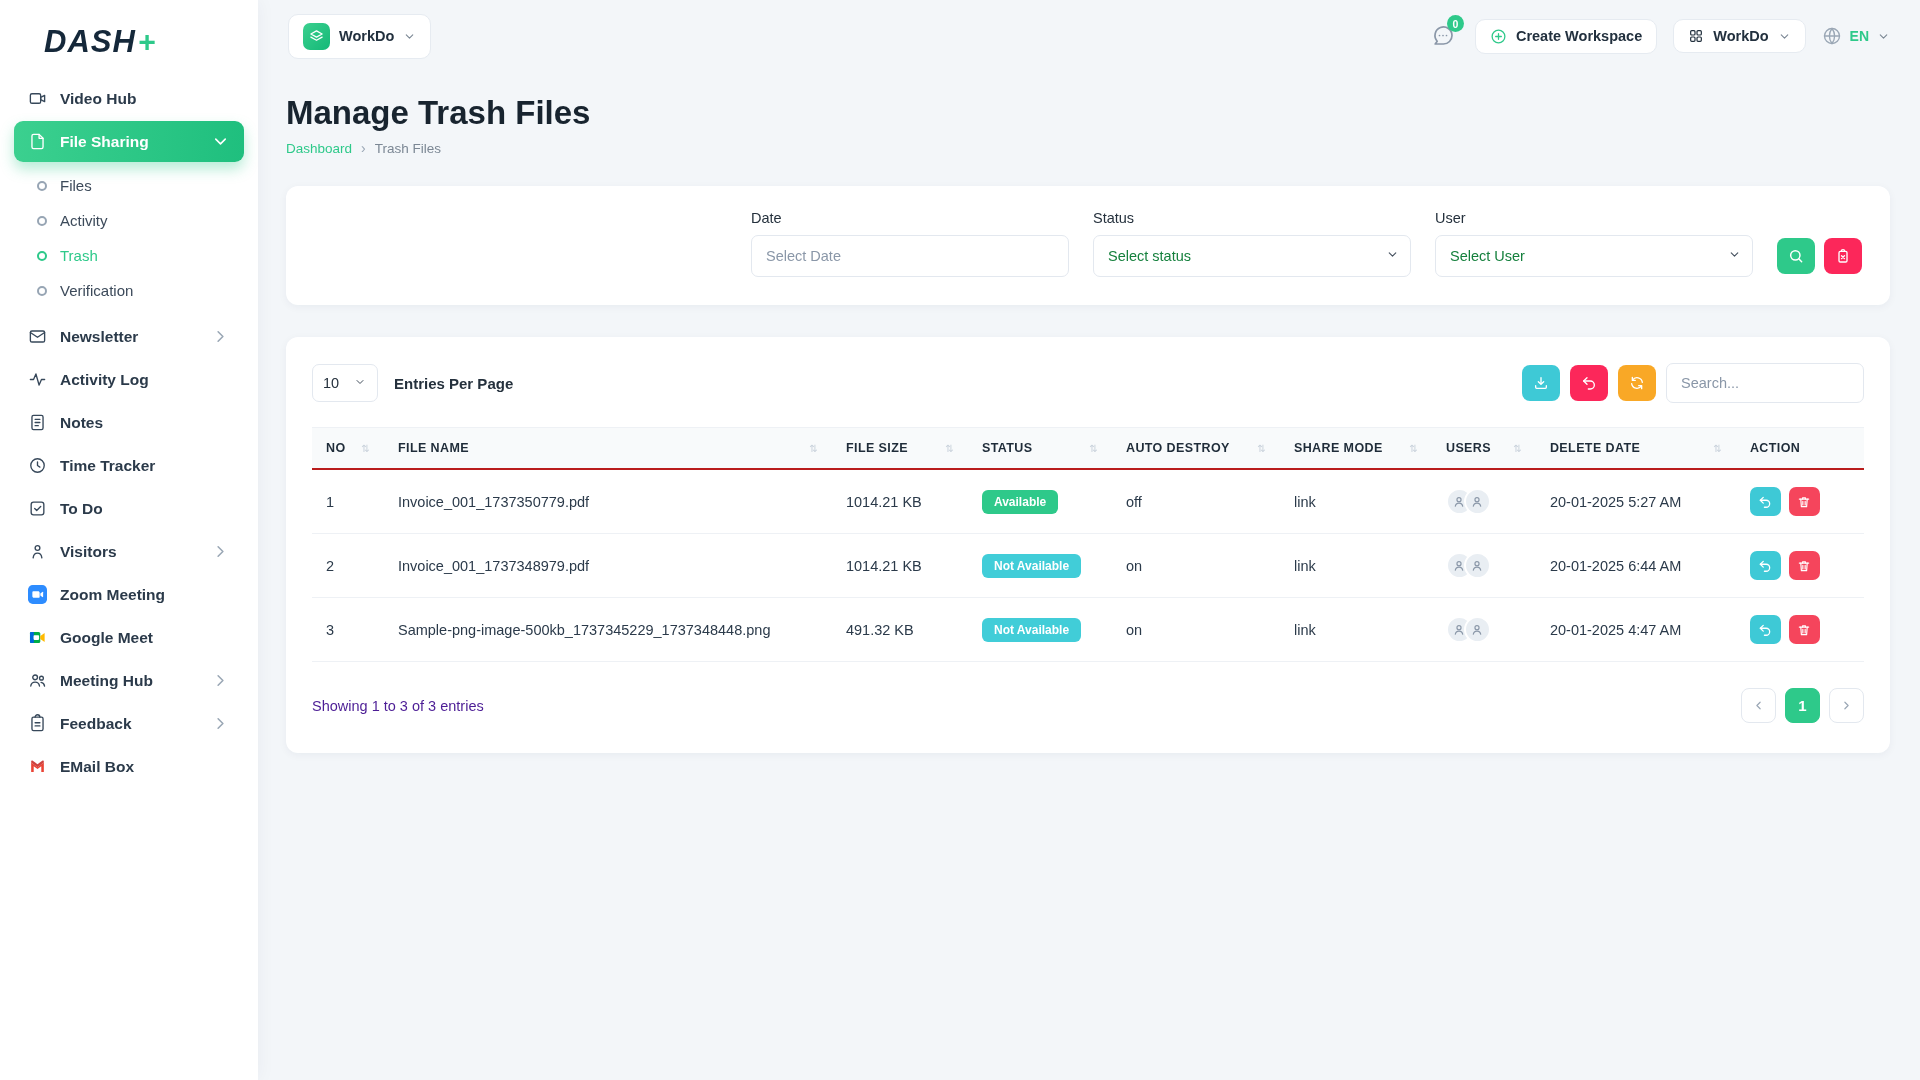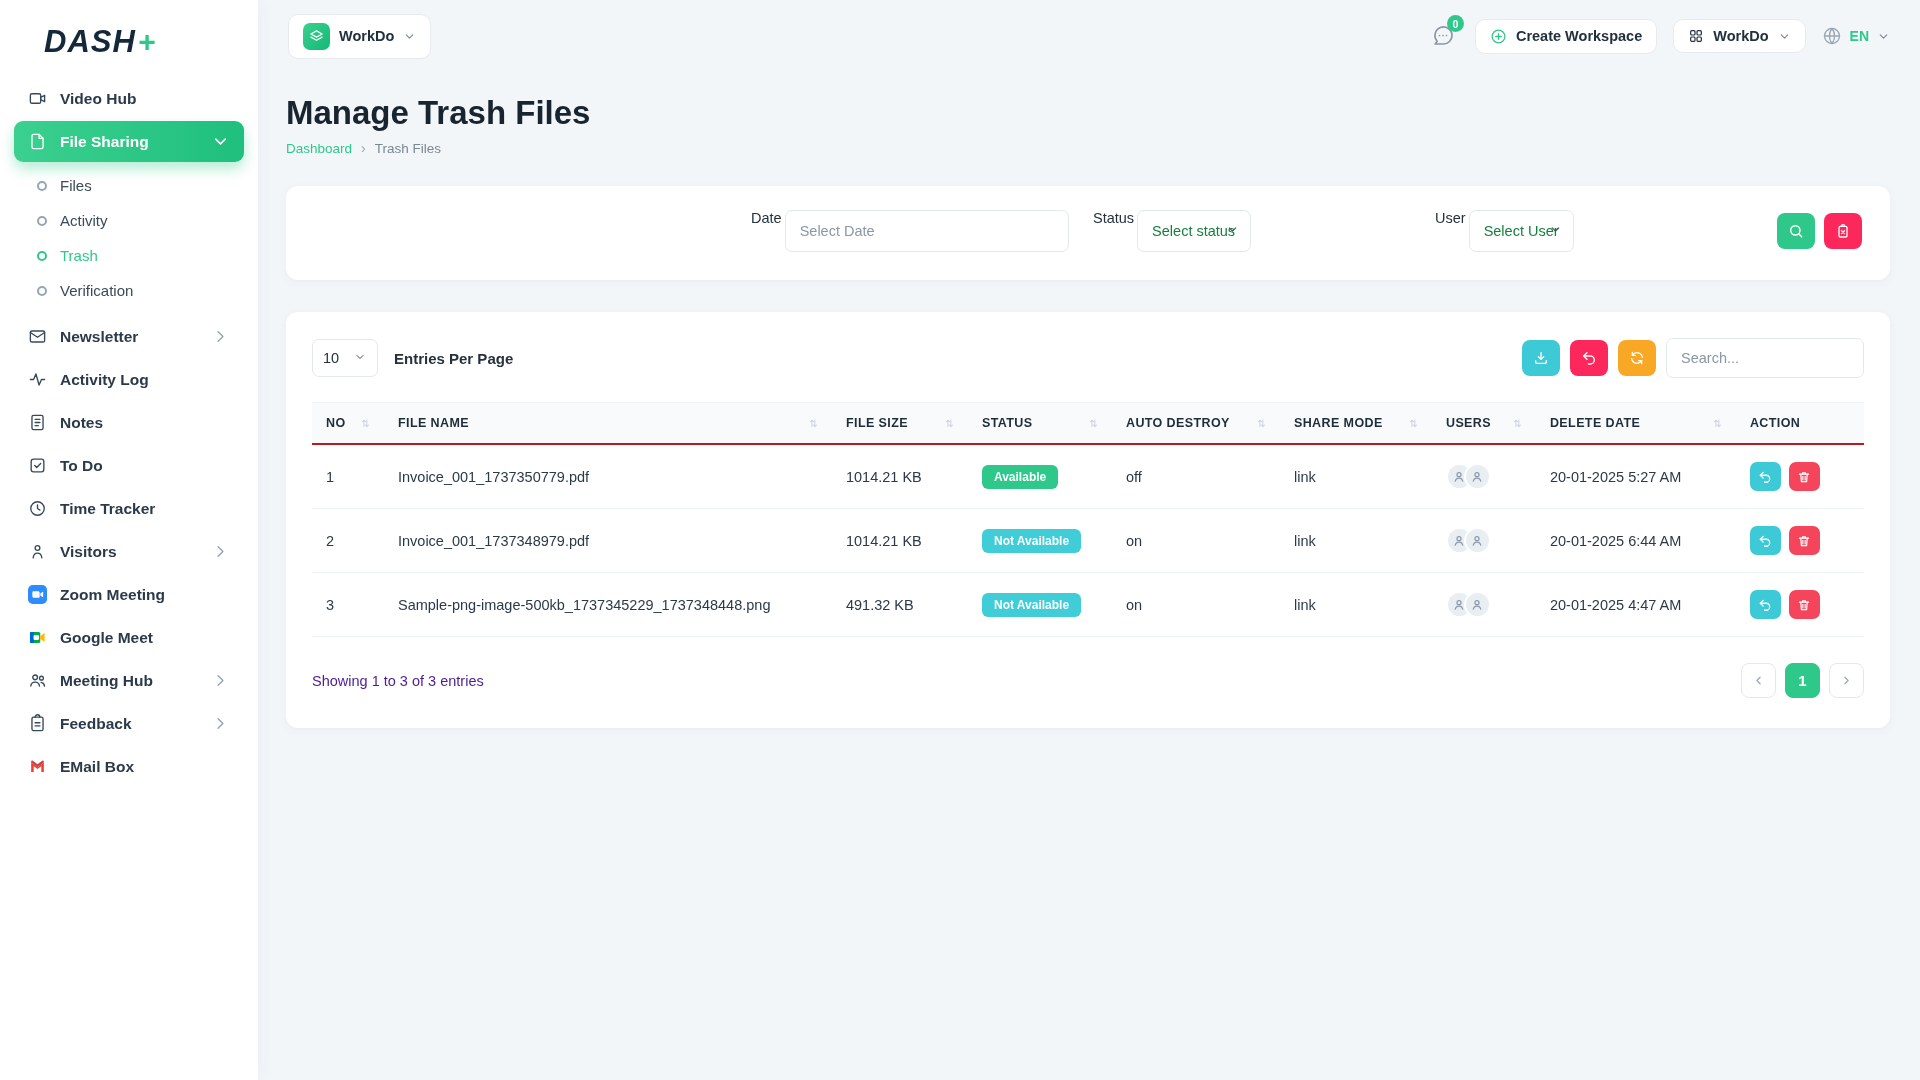--- a/index.html
+++ b/index.html
@@ -75,21 +75,21 @@
   .page-title { margin:10px 0 8px; font-size:33px; font-weight:700; color:#18242f; }
   .breadcrumb { display:flex; align-items:center; gap:9px; font-size:13.5px; }
   .crumb-link { color:#2ec98a; cursor:pointer; }
   .crumb-sep { color:#9aa7b5; font-size:14px; }
   .crumb-current { color:#7b8794; }
   .card { background:#fff; border-radius:12px; box-shadow:0 2px 8px rgba(20,40,70,.05); }
 
   
   .filter-card { margin-top:30px; padding:24px 28px 28px; }
   .filter-row { display:flex; gap:24px; justify-content:flex-end; align-items:flex-end; }
-  .field { width:318px; display:flex; flex-direction:row; gap:3px; }
+  .field { width:318px; display:flex; flex-direction:column; gap:9px; }
   .field-label { font-size:14.5px; font-weight:500; color:#25313d; }
   .text-input, .select-wrap select {
     height:42px; width:100%; border:1px solid #e3e8ef; border-radius:7px;
     padding:0 14px; font-size:14.5px; color:#15803d; background:#fff;
     font-family:"Liberation Sans", sans-serif; outline:none;
   }
   .text-input::placeholder { color:#8a97a8; }
   .select-wrap { position:relative; }
   .select-wrap select { appearance:none; -webkit-appearance:none; cursor:pointer; }
   .select-caret { position:absolute; right:12px; top:50%; transform:translateY(-50%); pointer-events:none; color:#44505e; }
@@ -236,35 +236,35 @@
               <path d="M9 8h6M9 12h6M9 16h4"></path>
             </svg>
           </span>
         <span>Notes</span>
       </div>
 
 
       <div class="nav-item">
         <span class="nav-icon">
             <svg viewBox="0 0 24 24" fill="none" stroke="currentColor" stroke-width="1.7" stroke-linecap="round" stroke-linejoin="round">
+              <circle cx="12" cy="12" r="8.5"></circle>
+              <path d="M12 7.5V12l3 2"></path>
+            </svg>
+          </span>
+        <span>Time Tracker</span>
+      </div>
+
+      <div class="nav-item">
+        <span class="nav-icon">
+            <svg viewBox="0 0 24 24" fill="none" stroke="currentColor" stroke-width="1.7" stroke-linecap="round" stroke-linejoin="round">
               <rect x="4" y="4" width="16" height="16" rx="3"></rect>
               <path d="m8.5 12 2.5 2.5 5-5"></path>
             </svg>
           </span>
         <span>To Do</span>
-      </div>
-
-      <div class="nav-item">
-        <span class="nav-icon">
-            <svg viewBox="0 0 24 24" fill="none" stroke="currentColor" stroke-width="1.7" stroke-linecap="round" stroke-linejoin="round">
-              <circle cx="12" cy="12" r="8.5"></circle>
-              <path d="M12 7.5V12l3 2"></path>
-            </svg>
-          </span>
-        <span>Time Tracker</span>
       </div>
 
       <div class="nav-item">
         <span class="nav-icon">
             <svg viewBox="0 0 24 24" fill="none" stroke="currentColor" stroke-width="1.7" stroke-linecap="round" stroke-linejoin="round">
               <circle cx="12" cy="7.5" r="3"></circle>
               <path d="M6.5 20c.5-4 2.5-6 5.5-6s5 2 5.5 6"></path>
             </svg>
           </span>
         <span>Visitors</span>

